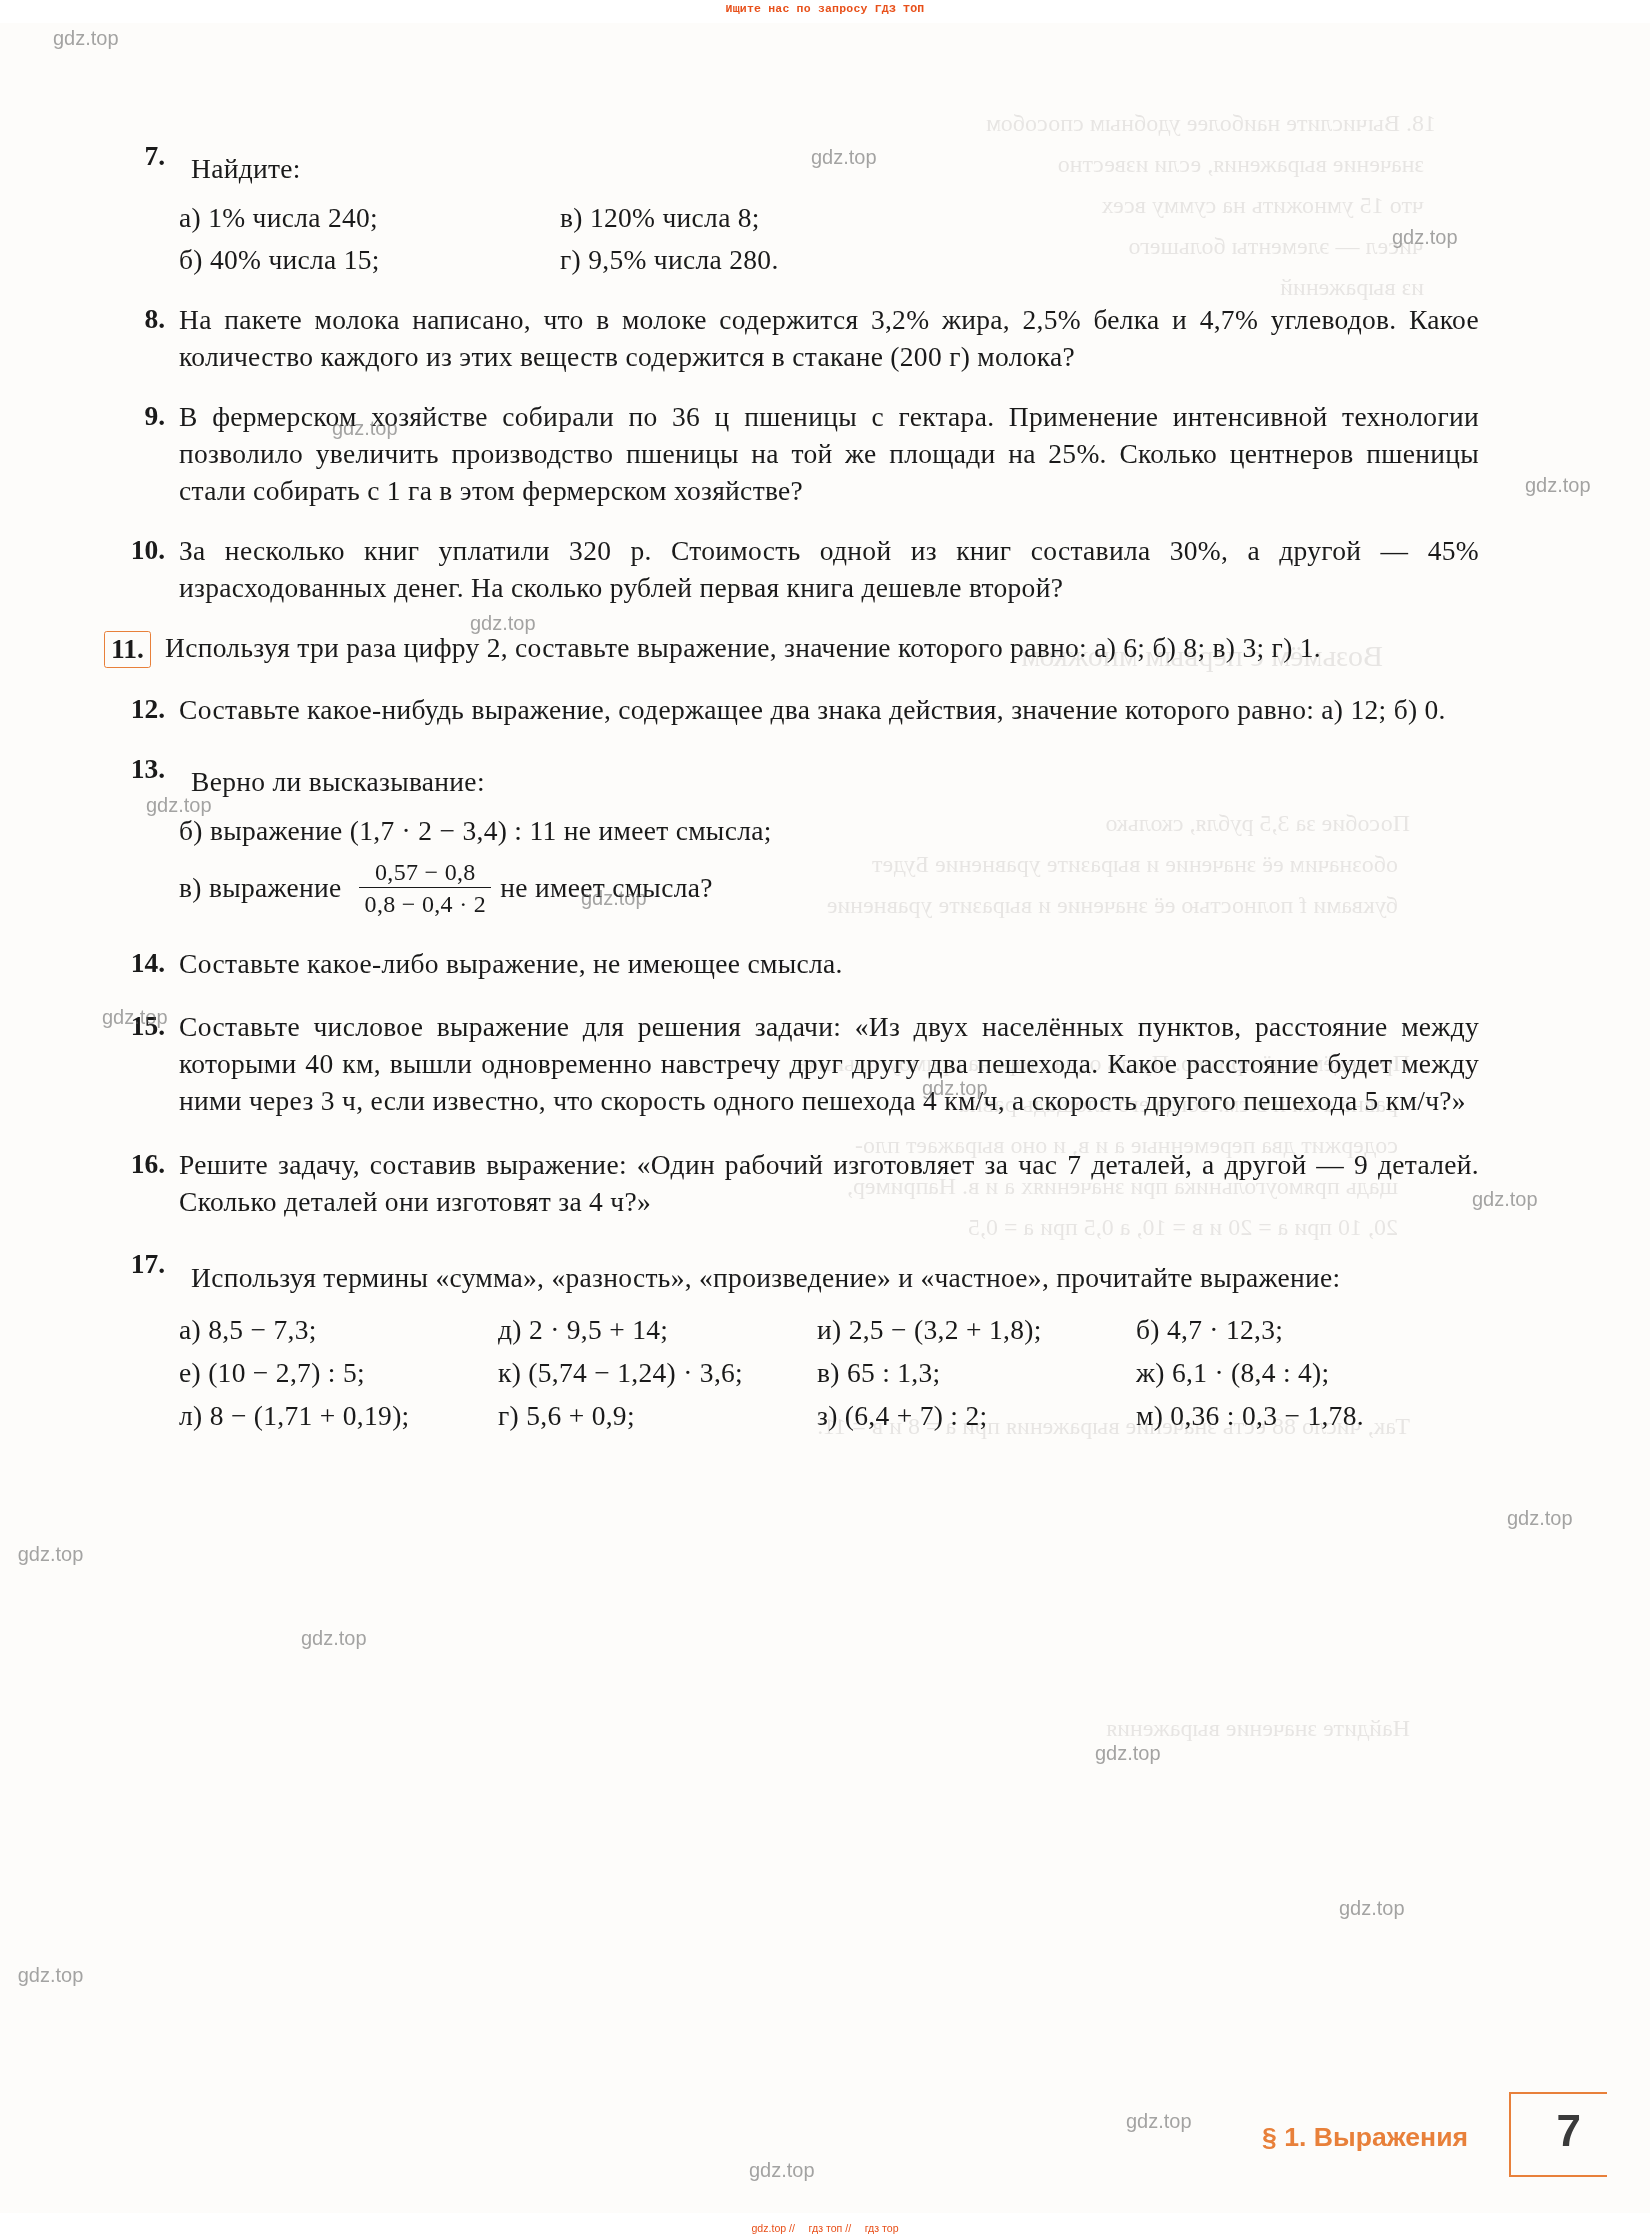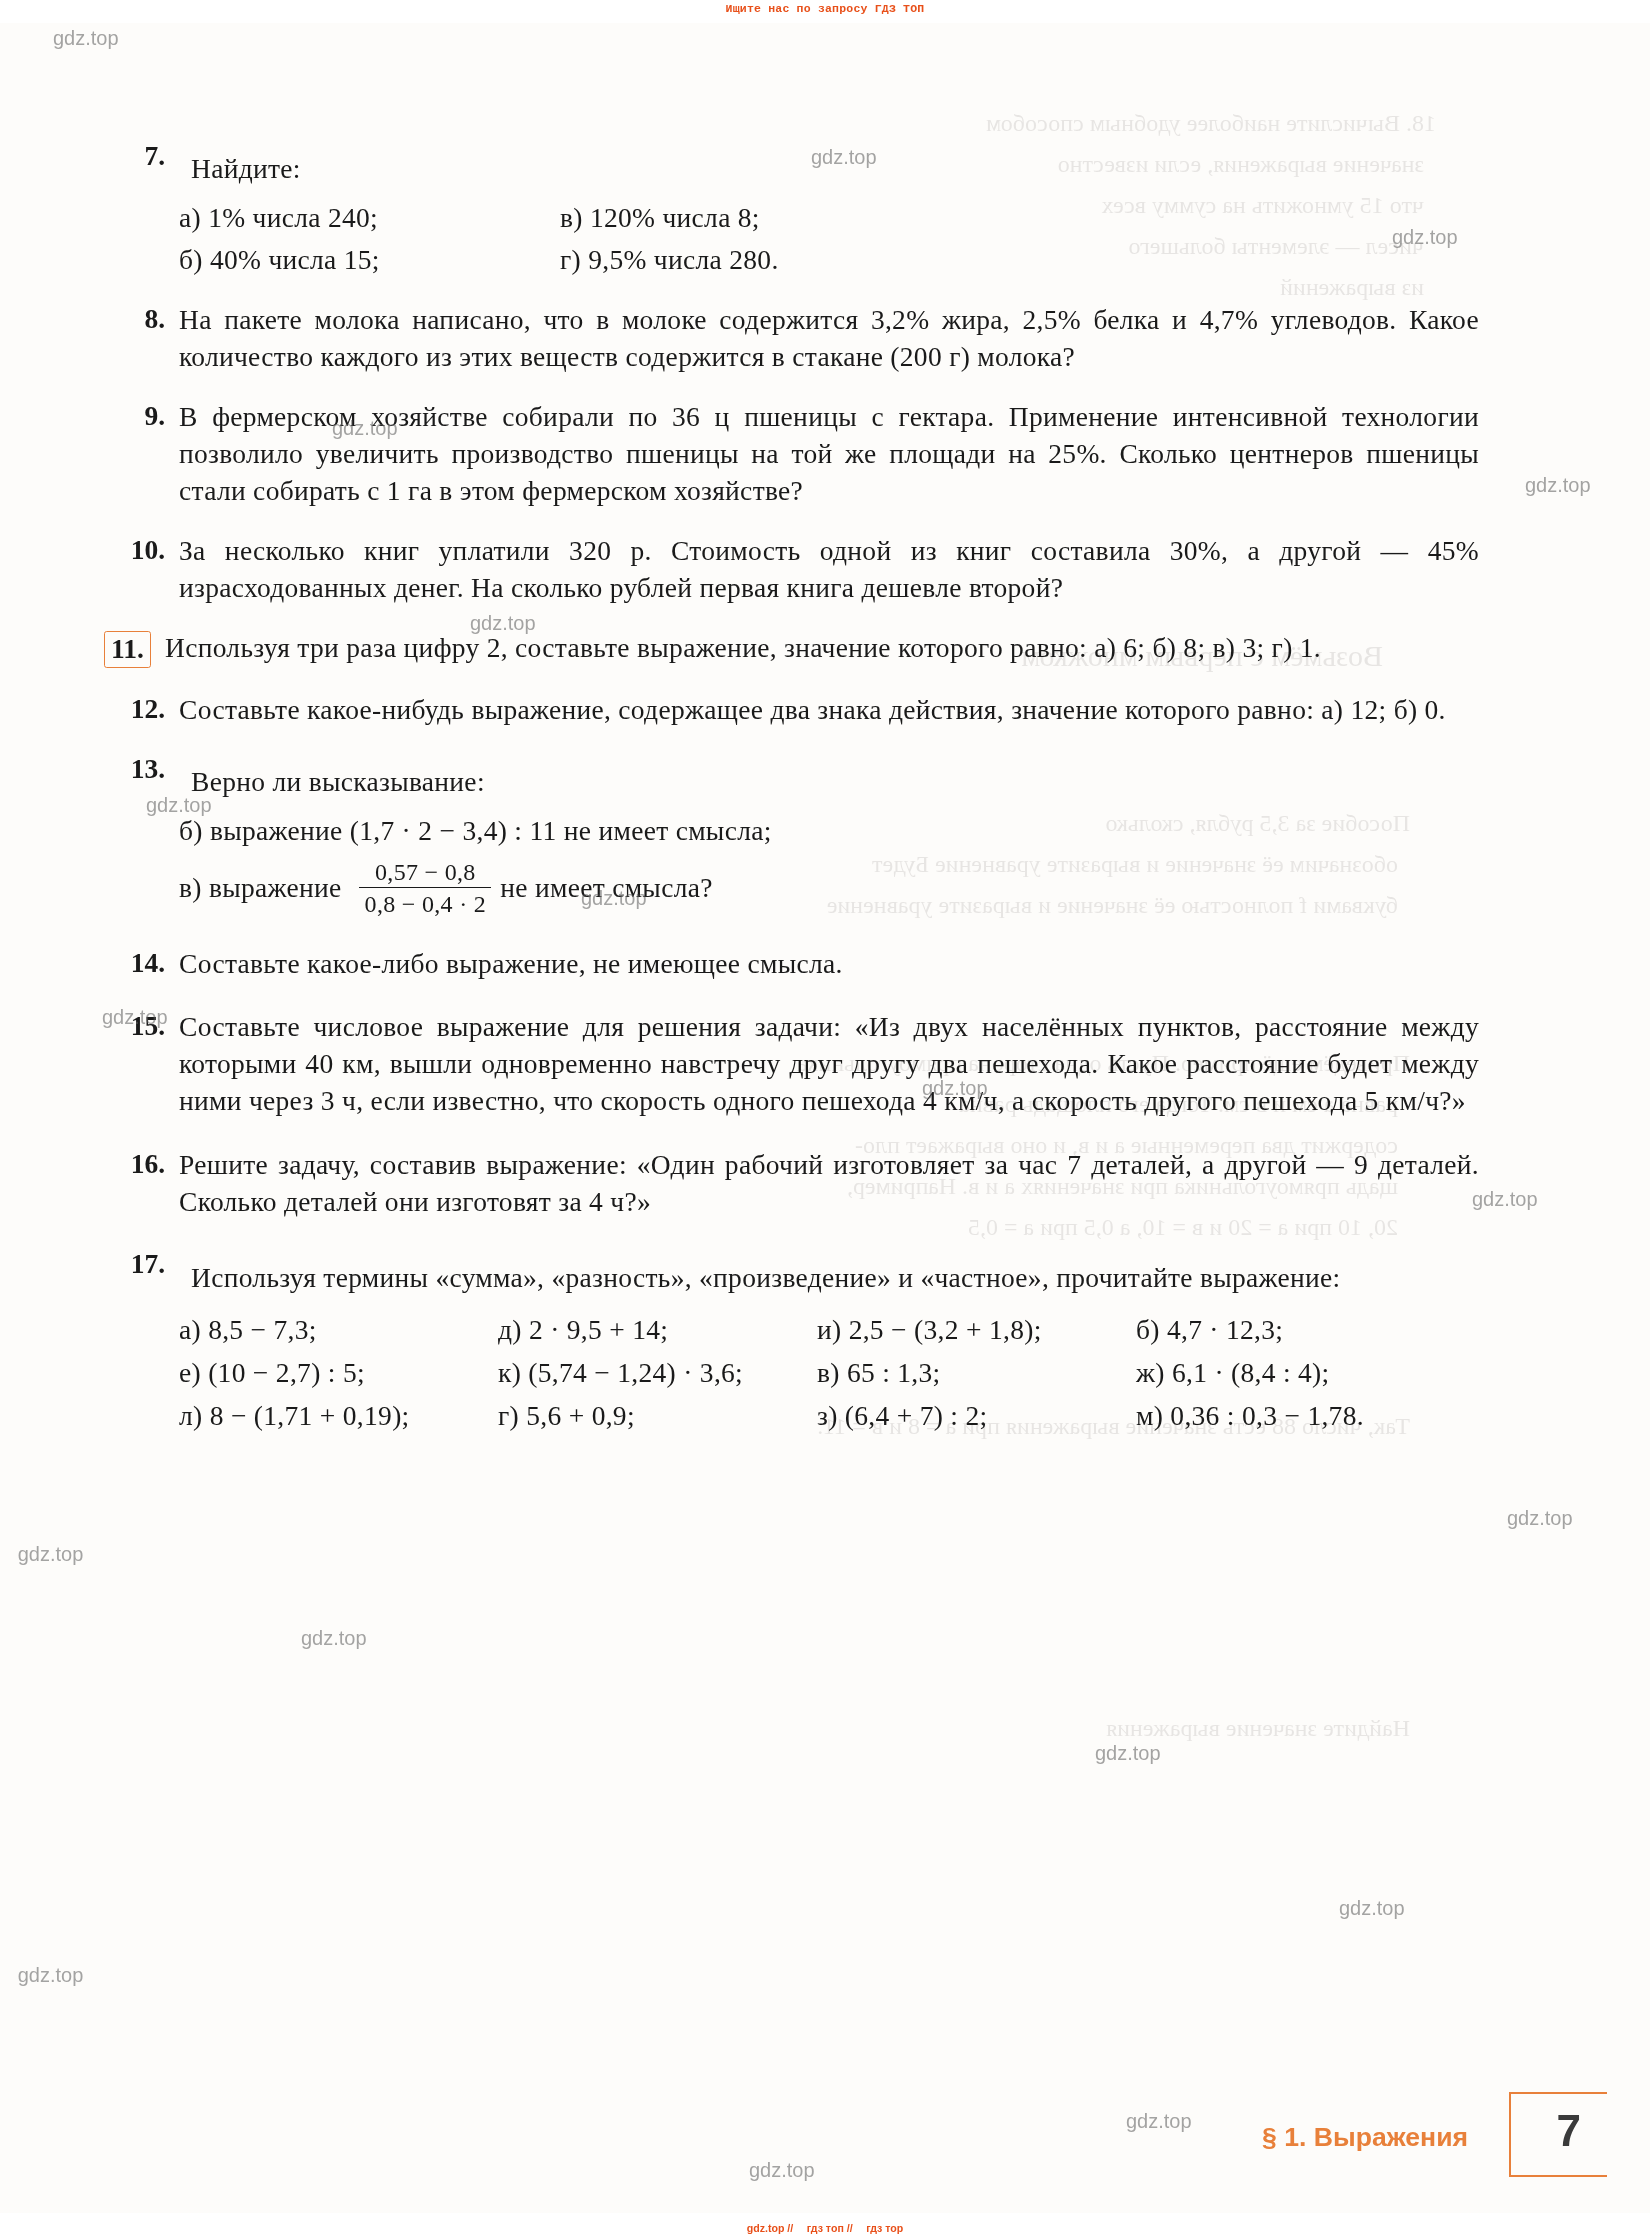--- a/index.html
+++ b/index.html
@@ -30,21 +30,21 @@
     letter-spacing: 0.2px;
   }
   .bottom-banner {
     position: absolute;
     bottom: 7px;
     left: 0;
     width: 100%;
     text-align: center;
     font-family: "Liberation Sans", sans-serif;
     font-size: 10.6px;
-    font-weight: bold;
+    font-weight: normal;
     color: #e8501a;
   }
   .bottom-banner span { margin: 0 5.3px; }
 
   
   .page {
     position: absolute;
     top: 23px;
     left: 0;
     width: 1650px;

